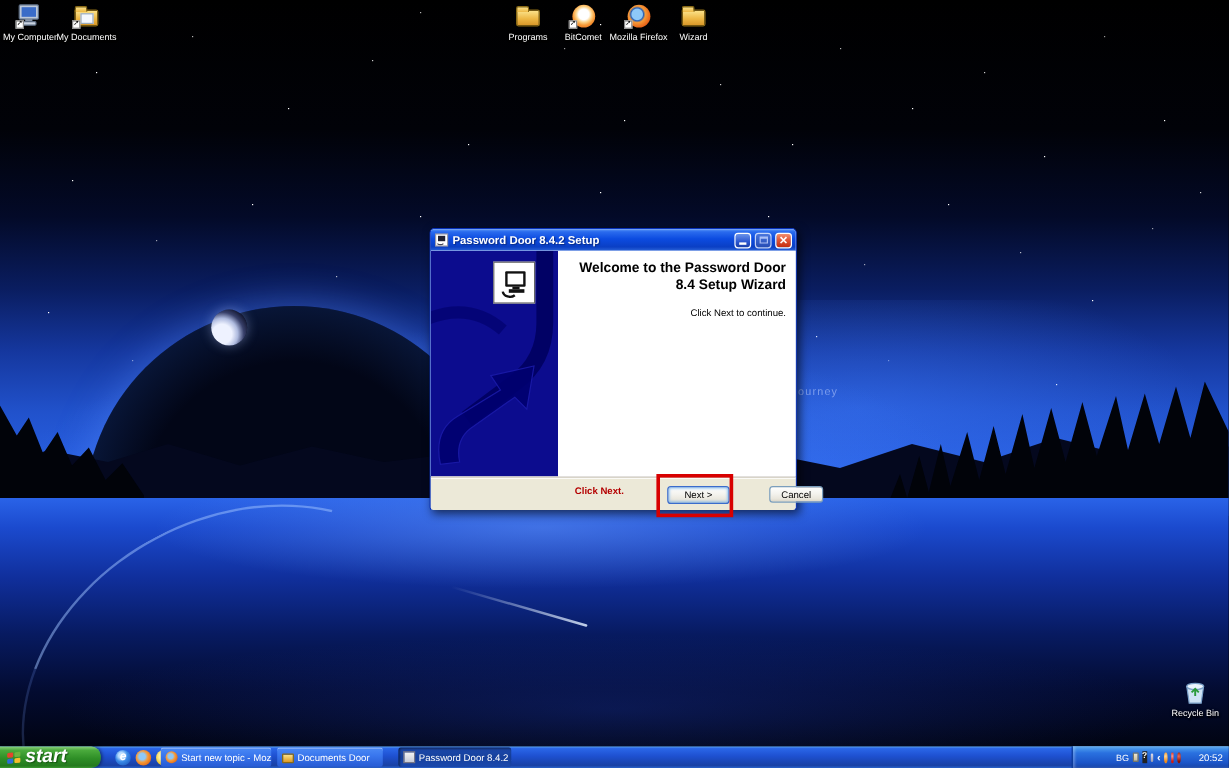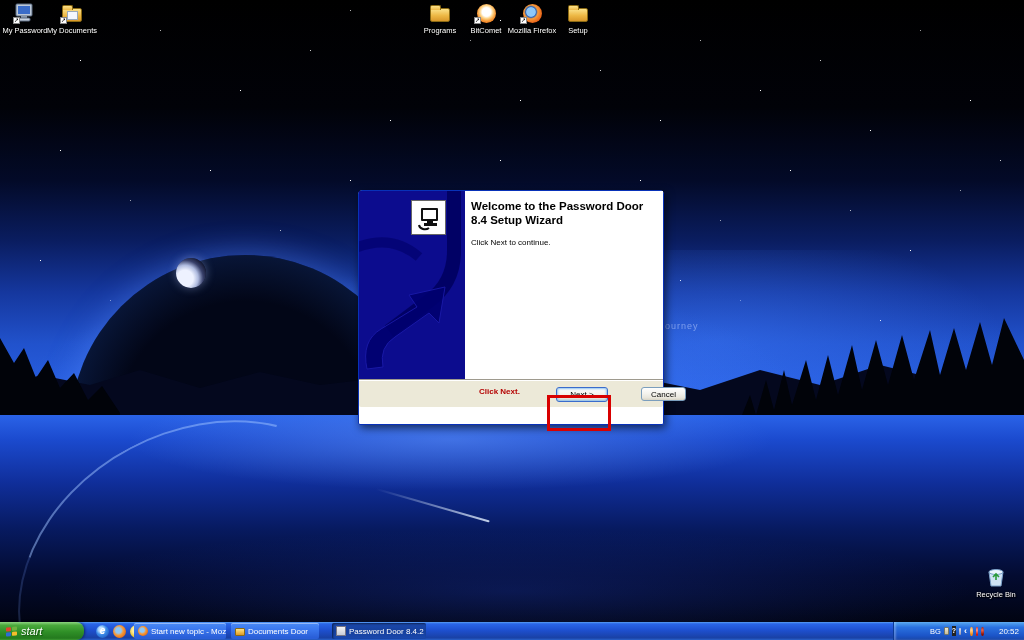--- a/index.html
+++ b/index.html
@@ -84,41 +84,41 @@
   .winbtn.blue { background:linear-gradient(180deg,#6a93ea,#2a55d0 60%,#1a3fa8); }
   .winbtn.dim  { background:linear-gradient(180deg,#5a7fd8,#3052b0); opacity:.75; }
   .winbtn.red  { background:linear-gradient(180deg,#f09070,#e25636 45%,#c22c0e); color:#fff; font-size:9px; font-weight:bold; line-height:11px; }
   .minbar { width:6px; height:2px; background:#fff; align-self:flex-end; margin-bottom:2px; }
   .maxbox { width:7px; height:6px; border:1px solid #dfe6ff; border-top-width:2px; }
   .dlg-body { position:relative; height:188px; background:#fff; overflow:hidden; }
   .side-panel { position:absolute; left:0; top:0; width:106px; height:188px; background:#0c0c8e; overflow:hidden; }
   .panel-art { position:absolute; left:0; top:0; }
   .panel-icon { position:absolute; left:52px; top:9px; width:35px; height:35px; background:#fff;
     border:1px solid #666; display:flex; align-items:center; justify-content:center; }
-  .dlg-content { position:absolute; left:112px; top:0; width:188px; height:188px; padding:8px 4px 0 0; }
+  .dlg-content { position:absolute; left:112px; top:0; width:188px; height:188px; padding:8px 4px 0 0;text-align:right; }
   .dlg-content h1 { font-size:11.5px; font-weight:bold; color:#000; line-height:1.25; margin-bottom:10px; }
   .dlg-content p { font-size:8px; color:#000; line-height:1.3; margin-bottom:8px; }
   .dlg-footer { position:relative; height:28px; background:#ece9d8; border-top:1px solid #9e9a8e;
     box-shadow:inset 0 1px 0 #fff; border-radius:0 0 2px 2px; }
   .click-next { position:absolute; left:120px; top:7px; font-size:8px; font-weight:bold; color:#b40000; }
   .xp-btn { position:absolute; height:15px; font-family:"Liberation Sans",sans-serif; font-size:8px; color:#000;
     background:linear-gradient(180deg,#fefefe,#f4f3ee 45%,#e9e6dc 80%,#d8d4c6); border:1px solid #7b9ebd;
     border-radius:3px; text-align:center; padding:0; cursor:pointer; }
   .xp-btn.next { left:197px; top:7px; width:52px; box-shadow:inset 0 0 2px 1px #8fc2f0; border-color:#3a6ccc; }
   .xp-btn.cancel { left:254px; top:7px; width:45px; height:14px;margin-left:28px; }
   .red-box { position:absolute; left:547px; top:395px; width:64px; height:36px; border:3px solid #d80000; z-index:31; }
 
   
   .taskbar { position:absolute; left:0; bottom:0; width:1024px; height:18px; z-index:40;
     background:linear-gradient(180deg,#5aa0f2 0%,#2a66e8 10%,#1e50d0 45%,#1941a5 88%,#2a62c9 100%); }
   .start-btn { position:absolute; left:0; top:0; width:84px; height:18px; border-radius:0 8px 8px 0;
     background:linear-gradient(180deg,#8ed481 0%,#4aaa3c 18%,#2f8f27 55%,#247a1e 90%,#3d9a33 100%);
     display:flex; align-items:center; gap:4px; padding-left:6px; cursor:pointer;
     box-shadow:1px 0 3px rgba(0,0,0,.5); }
-  .start-btn .lbl { color:#fff; font-size:11px; font-weight:normal; font-style:italic; text-shadow:1px 1px 1px #14530f; }
+  .start-btn .lbl { color:#fff; font-size:16px; font-weight:bold; font-style:italic; text-shadow:1px 1px 1px #14530f; }
   .winlogo { display:grid; grid-template-columns:5px 5px; grid-template-rows:4px 4px; gap:1px; transform:skewY(-6deg); }
   .winlogo i { border-radius:1px; }
   .winlogo i:nth-child(1){background:#e4452c;} .winlogo i:nth-child(2){background:#6eb43f;}
   .winlogo i:nth-child(3){background:#2e6cd8;} .winlogo i:nth-child(4){background:#f5bd2c;}
   .quicklaunch { position:absolute; left:92px; top:0; height:18px; display:flex; align-items:center; gap:4px; padding:0 4px; }
   .ql-ico { width:13px; height:13px; border-radius:50%; cursor:pointer; }
   .ql-ie { background:radial-gradient(circle at 40% 35%, #bfe0ff 0 20%, #3a8ae8 45%, #1a55b8 90%); color:#fff;
     font-size:10px; font-weight:bold; font-style:italic; text-align:center; line-height:12px; border-radius:50%; width:13px; height:13px; cursor:pointer; }
   .ql-ff { background:radial-gradient(circle at 42% 42%, #8ec8f8 0 25%, #f79a38 45%, #d4560a 90%); }
   .ql-app { background:radial-gradient(circle at 45% 40%, #fdf0a0 0 30%, #f0c838 60%, #b88a10 95%); }
@@ -165,21 +165,21 @@
 <div class="dicon" style="left:2px;top:2px;width:46px">
   <div class="dicon-img">
     <svg width="22" height="20" viewBox="0 0 22 20">
       <rect x="2" y="1" width="16" height="12" rx="1" fill="#bcc8d8" stroke="#5a6a80"></rect>
       <rect x="4" y="3" width="12" height="8" fill="#3a6cc8"></rect>
       <rect x="7" y="13" width="6" height="2" fill="#8a98ac"></rect>
       <rect x="4" y="15" width="12" height="3" rx="1" fill="#c8d2e0" stroke="#5a6a80"></rect>
     </svg>
     <span class="shortcut">➚</span>
   </div>
-  <div class="dicon-label">My Password</div>
+  <div class="dicon-label">My Computer</div>
 </div>
 
 <div class="dicon" style="left:46px;top:2px;width:52px">
   <div class="dicon-img">
     <div class="folder-ico">
         <div class="docs-paper"></div>
       </div>
     <span class="shortcut">➚</span>
   </div>
   <div class="dicon-label">My Documents</div>
@@ -205,35 +205,50 @@
     <div class="ff-ico"></div>
     <span class="shortcut">➚</span>
   </div>
   <div class="dicon-label">Mozilla Firefox</div>
 </div>
 
 <div class="dicon" style="left:554px;top:2px;width:48px">
   <div class="dicon-img">
       <div class="folder-ico"></div>
     </div>
-  <div class="dicon-label">Setup</div>
+  <div class="dicon-label">Wizard</div>
 </div>
 
 <div class="dicon" style="left:972px;top:566px;width:48px;z-index:20">
   <div class="dicon-img">
     <svg class="bin-ico" viewBox="0 0 20 21">
       <path d="M3 5 L5 19 L15 19 L17 5 Z" fill="#cfe3f5" stroke="#7aa0c8" stroke-width="1"></path>
       <ellipse cx="10" cy="5" rx="7" ry="2.5" fill="#eaf4fe" stroke="#7aa0c8"></ellipse>
       <path d="M7 10 l3 -3 l3 3 M10 7 v6" stroke="#2a9a3a" stroke-width="1.6" fill="none"></path>
     </svg>
   </div>
   <div class="dicon-label">Recycle Bin</div>
 </div>
 
 <div class="dialog">
+  <div class="titlebar">
+    <svg class="title-ico" viewBox="0 0 12 12">
+      <rect x="1" y="1" width="10" height="10" fill="#fff" stroke="#99a"></rect>
+      <rect x="3" y="2.5" width="6" height="4.5" fill="#223"></rect>
+      <path d="M2.5 9 a3 2 0 0 0 5 0" stroke="#445" fill="none"></path>
+    </svg>
+    <span class="title-text">Password Door 8.4.2 Setup</span>
+    <span class="winbtn blue">
+        <i class="minbar"></i>
+      </span>
+    <span class="winbtn dim">
+        <i class="maxbox"></i>
+      </span>
+    <span class="winbtn red">✕</span>
+  </div>
   <div class="dlg-body">
     <div class="side-panel">
       <svg class="panel-art" width="106" height="188" viewBox="0 0 106 188">
         <path d="M95 -20 L95 60 Q95 92 70 110 L30 140" stroke="#00005e" stroke-width="14" fill="none" opacity="0.85"></path>
         <path d="M8 178 Q2 150 22 138 L58 116 L50 104 L86 96 L80 132 L70 122 L36 146 Q20 156 24 176 Z" fill="#000070" stroke="#1a1aa8" stroke-width="1" opacity="0.9"></path>
         <path d="M-10 60 Q30 40 60 66" stroke="#000068" stroke-width="10" fill="none" opacity="0.6"></path>
       </svg>
       <div class="panel-icon">
         <svg width="26" height="26" viewBox="0 0 26 26">
           <rect x="5" y="3" width="17" height="13" rx="1" fill="#111"></rect>

